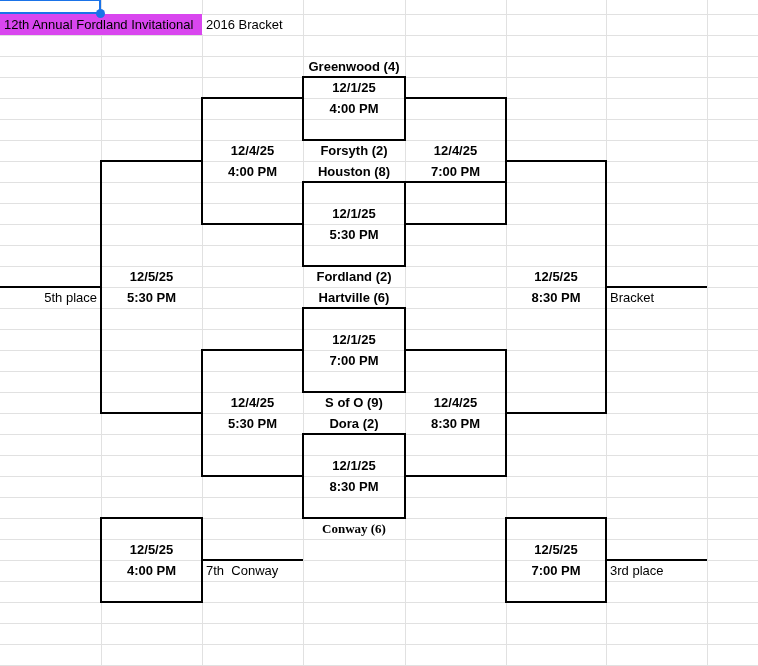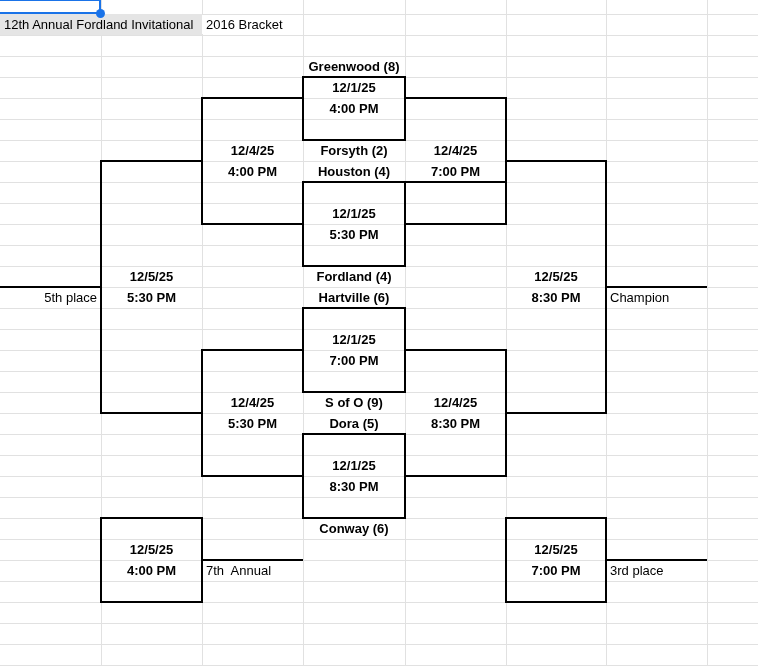--- a/index.html
+++ b/index.html
@@ -109,54 +109,54 @@
       <div class="seg" style="left: 100px; top: 160px; width: 2px; height: 254px;"></div>
       <div class="seg" style="left: 605px; top: 160px; width: 2px; height: 254px;"></div>
       <div class="gbox" style="left: 302px; top: 76px; width: 104px; height: 65px;"></div>
       <div class="gbox" style="left: 302px; top: 181px; width: 104px; height: 86px;"></div>
       <div class="gbox" style="left: 302px; top: 307px; width: 104px; height: 86px;"></div>
       <div class="gbox" style="left: 302px; top: 433px; width: 104px; height: 86px;"></div>
       <div class="gbox" style="left: 100px; top: 517px; width: 103px; height: 86px;"></div>
       <div class="gbox" style="left: 505px; top: 517px; width: 102px; height: 86px;"></div>
     </div>
   <div id="cells">
-      <div class="cell al" style="left: 0px; top: 14px; width: 202px; background: #e5e5e5;">12th Annual Fordland Invitational</div>
+      <div class="cell al" style="left: 0px; top: 14px; width: 202px; background: #d946ef;">12th Annual Fordland Invitational</div>
       <div class="cell al" style="left: 202px; top: 14px; width: 101px;">2016 Bracket</div>
-      <div class="cell b ac" style="left: 303px; top: 56px; width: 102px;">Greenwood (8)</div>
+      <div class="cell b ac" style="left: 303px; top: 56px; width: 102px;">Greenwood (4)</div>
       <div class="cell b ac" style="left: 303px; top: 77px; width: 102px;">12/1/25</div>
       <div class="cell b ac" style="left: 303px; top: 98px; width: 102px;">4:00 PM</div>
       <div class="cell b ac" style="left: 202px; top: 140px; width: 101px;">12/4/25</div>
       <div class="cell b ac" style="left: 202px; top: 161px; width: 101px;">4:00 PM</div>
       <div class="cell b ac" style="left: 303px; top: 140px; width: 102px;">Forsyth (2)</div>
-      <div class="cell b ac" style="left: 303px; top: 161px; width: 102px;">Houston (4)</div>
+      <div class="cell b ac" style="left: 303px; top: 161px; width: 102px;">Houston (8)</div>
       <div class="cell b ac" style="left: 405px; top: 140px; width: 101px;">12/4/25</div>
       <div class="cell b ac" style="left: 405px; top: 161px; width: 101px;">7:00 PM</div>
       <div class="cell b ac" style="left: 303px; top: 203px; width: 102px;">12/1/25</div>
       <div class="cell b ac" style="left: 303px; top: 224px; width: 102px;">5:30 PM</div>
-      <div class="cell b ac" style="left: 303px; top: 266px; width: 102px;">Fordland (4)</div>
+      <div class="cell b ac" style="left: 303px; top: 266px; width: 102px;">Fordland (2)</div>
       <div class="cell b ac" style="left: 303px; top: 287px; width: 102px;">Hartville (6)</div>
       <div class="cell b ac" style="left: 101px; top: 266px; width: 101px;">12/5/25</div>
       <div class="cell b ac" style="left: 101px; top: 287px; width: 101px;">5:30 PM</div>
       <div class="cell ar" style="left: 0px; top: 287px; width: 101px;">5th place</div>
       <div class="cell b ac" style="left: 506px; top: 266px; width: 100px;">12/5/25</div>
       <div class="cell b ac" style="left: 506px; top: 287px; width: 100px;">8:30 PM</div>
-      <div class="cell al" style="left: 606px; top: 287px; width: 101px;">Champion</div>
+      <div class="cell al" style="left: 606px; top: 287px; width: 101px;">Bracket</div>
       <div class="cell b ac" style="left: 303px; top: 329px; width: 102px;">12/1/25</div>
       <div class="cell b ac" style="left: 303px; top: 350px; width: 102px;">7:00 PM</div>
       <div class="cell b ac" style="left: 202px; top: 392px; width: 101px;">12/4/25</div>
       <div class="cell b ac" style="left: 202px; top: 413px; width: 101px;">5:30 PM</div>
       <div class="cell b ac" style="left: 303px; top: 392px; width: 102px;">S of O (9)</div>
-      <div class="cell b ac" style="left: 303px; top: 413px; width: 102px;">Dora (5)</div>
+      <div class="cell b ac" style="left: 303px; top: 413px; width: 102px;">Dora (2)</div>
       <div class="cell b ac" style="left: 405px; top: 392px; width: 101px;">12/4/25</div>
       <div class="cell b ac" style="left: 405px; top: 413px; width: 101px;">8:30 PM</div>
       <div class="cell b ac" style="left: 303px; top: 455px; width: 102px;">12/1/25</div>
       <div class="cell b ac" style="left: 303px; top: 476px; width: 102px;">8:30 PM</div>
-      <div class="cell b ac" style="left: 303px; top: 518px; width: 102px;">Conway (6)</div>
+      <div class="cell b ac" style="left: 303px; top: 518px; width: 102px; font-family: Liberation Serif, serif;">Conway (6)</div>
       <div class="cell b ac" style="left: 101px; top: 539px; width: 101px;">12/5/25</div>
       <div class="cell b ac" style="left: 101px; top: 560px; width: 101px;">4:00 PM</div>
-      <div class="cell al" style="left: 202px; top: 560px; width: 101px;">7th  Annual</div>
+      <div class="cell al" style="left: 202px; top: 560px; width: 101px;">7th  Conway</div>
       <div class="cell b ac" style="left: 506px; top: 539px; width: 100px;">12/5/25</div>
       <div class="cell b ac" style="left: 506px; top: 560px; width: 100px;">7:00 PM</div>
       <div class="cell al" style="left: 606px; top: 560px; width: 101px;">3rd place</div>
     </div>
   <div id="selection-box"></div>
   <div id="fill-handle"></div>
 </div>
 
 </body></html>

